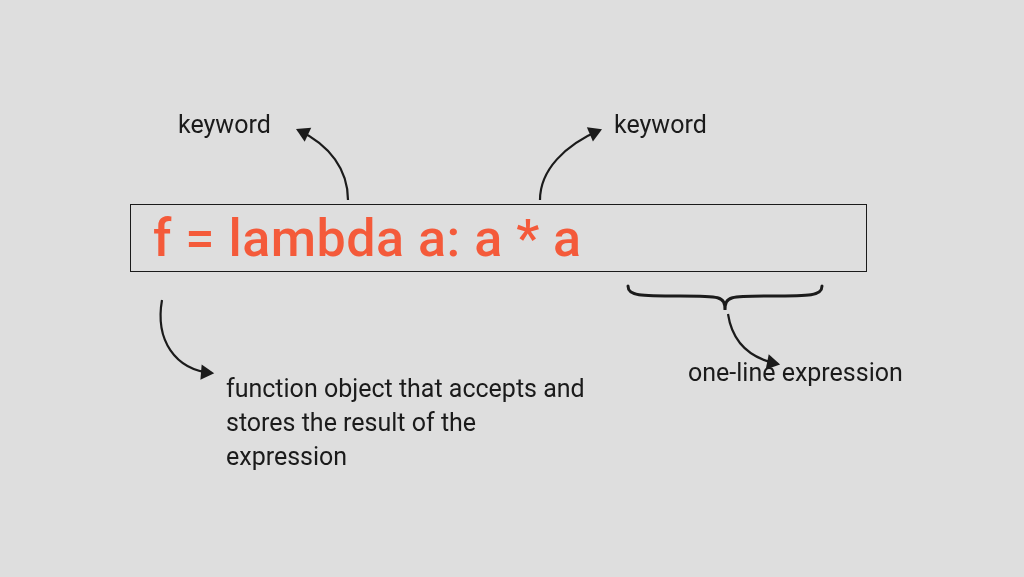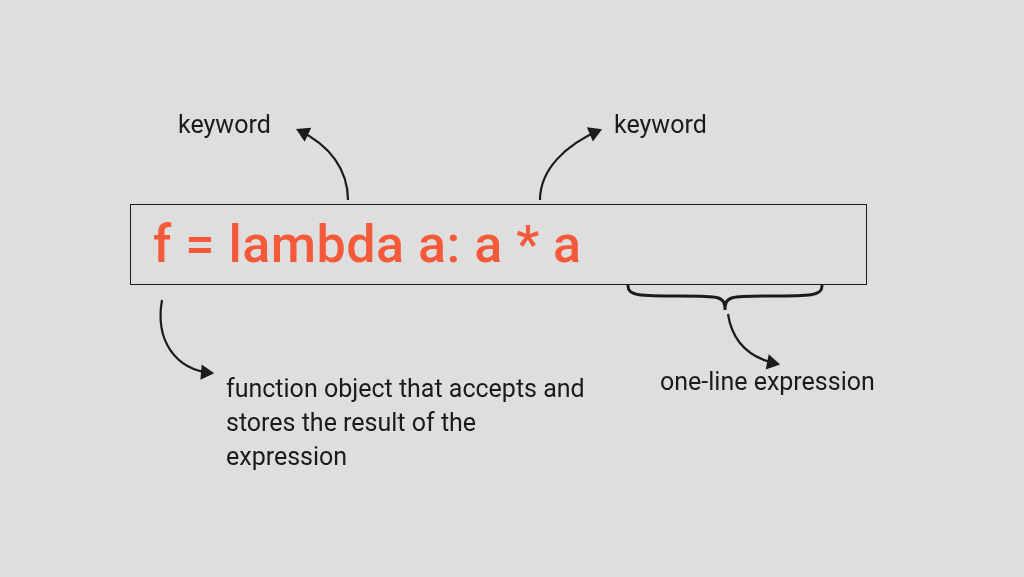--- a/index.html
+++ b/index.html
@@ -15,21 +15,21 @@
   .stage {
     position: relative;
     width: 1024px;
     height: 577px;
   }
   .code-box {
     position: absolute;
     left: 130px;
     top: 204px;
     width: 737px;
-    height: 81px;
+    height: 68px;
     border: 1.5px solid #1b1b1b;
     box-sizing: border-box;
     display: flex;
     align-items: center;
     padding-left: 22px;
   }
   .code {
     color: #f45a3a;
     font-size: 52px;
     font-weight: 500;
@@ -38,21 +38,21 @@
   }
   .label {
     position: absolute;
     font-size: 25px;
     color: #1b1b1b;
     line-height: 1.35;
   }
   .label-keyword   { left: 178px; top: 108px; }
   .label-argument  { left: 614px; top: 108px; }
   .label-funcobj   { left: 226px; top: 372px; width: 370px; }
-  .label-oneline   { left: 660px; top: 356px; margin-top: 9px; }
+  .label-oneline   { left: 688px; top: 356px; }
   svg.annot {
     position: absolute;
     left: 0;
     top: 0;
     width: 1024px;
     height: 577px;
     pointer-events: none;
   }
 </style>
 </head>

